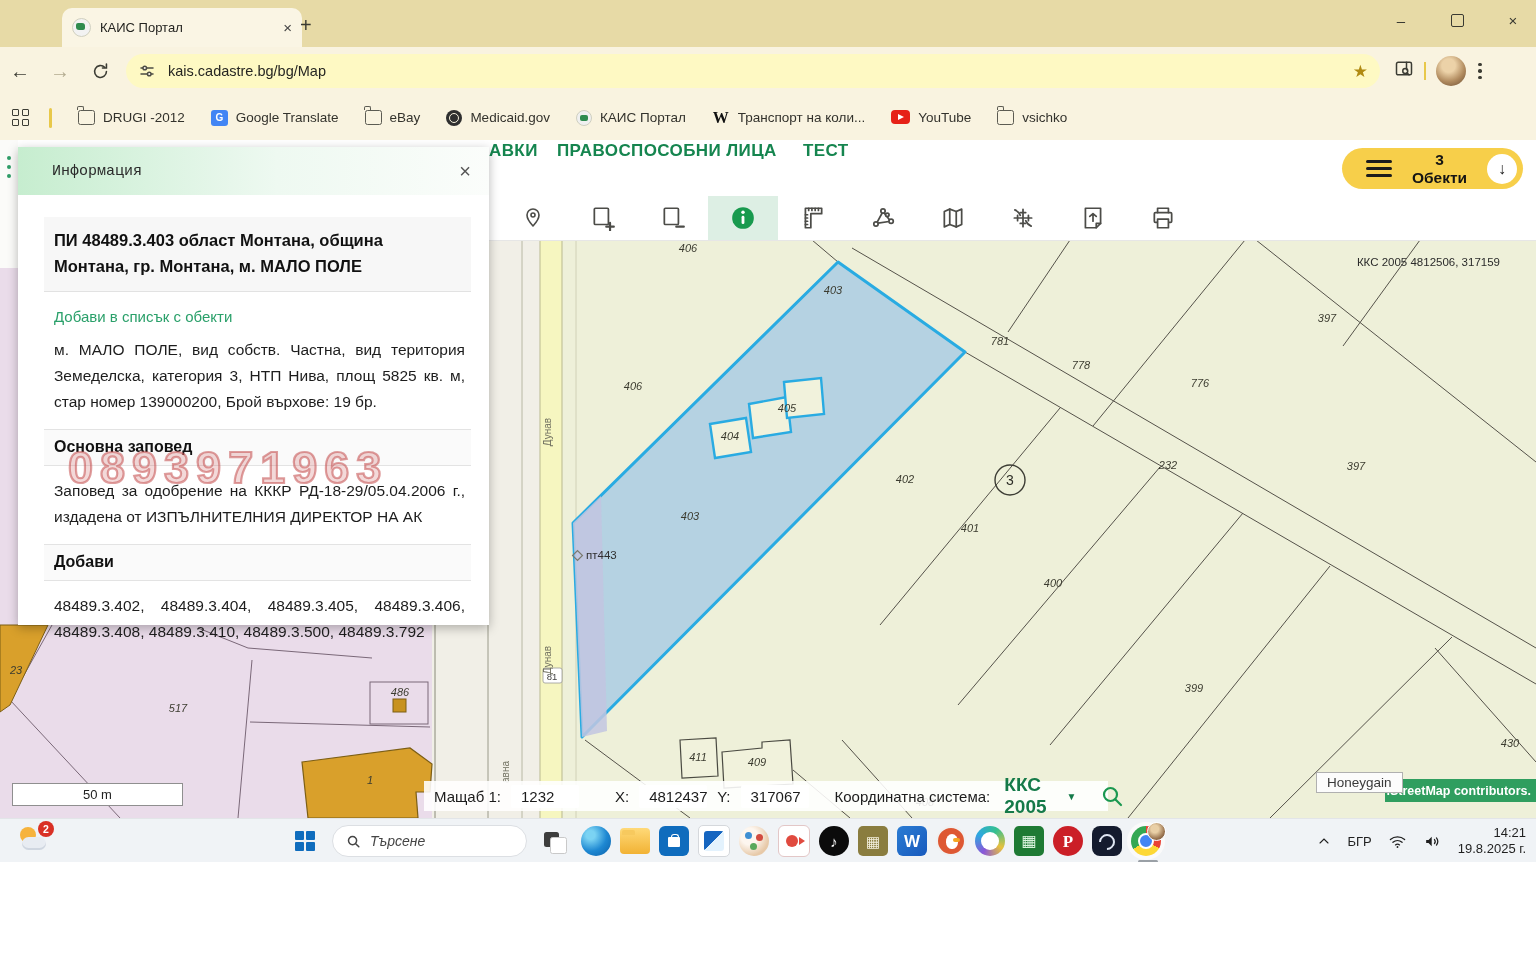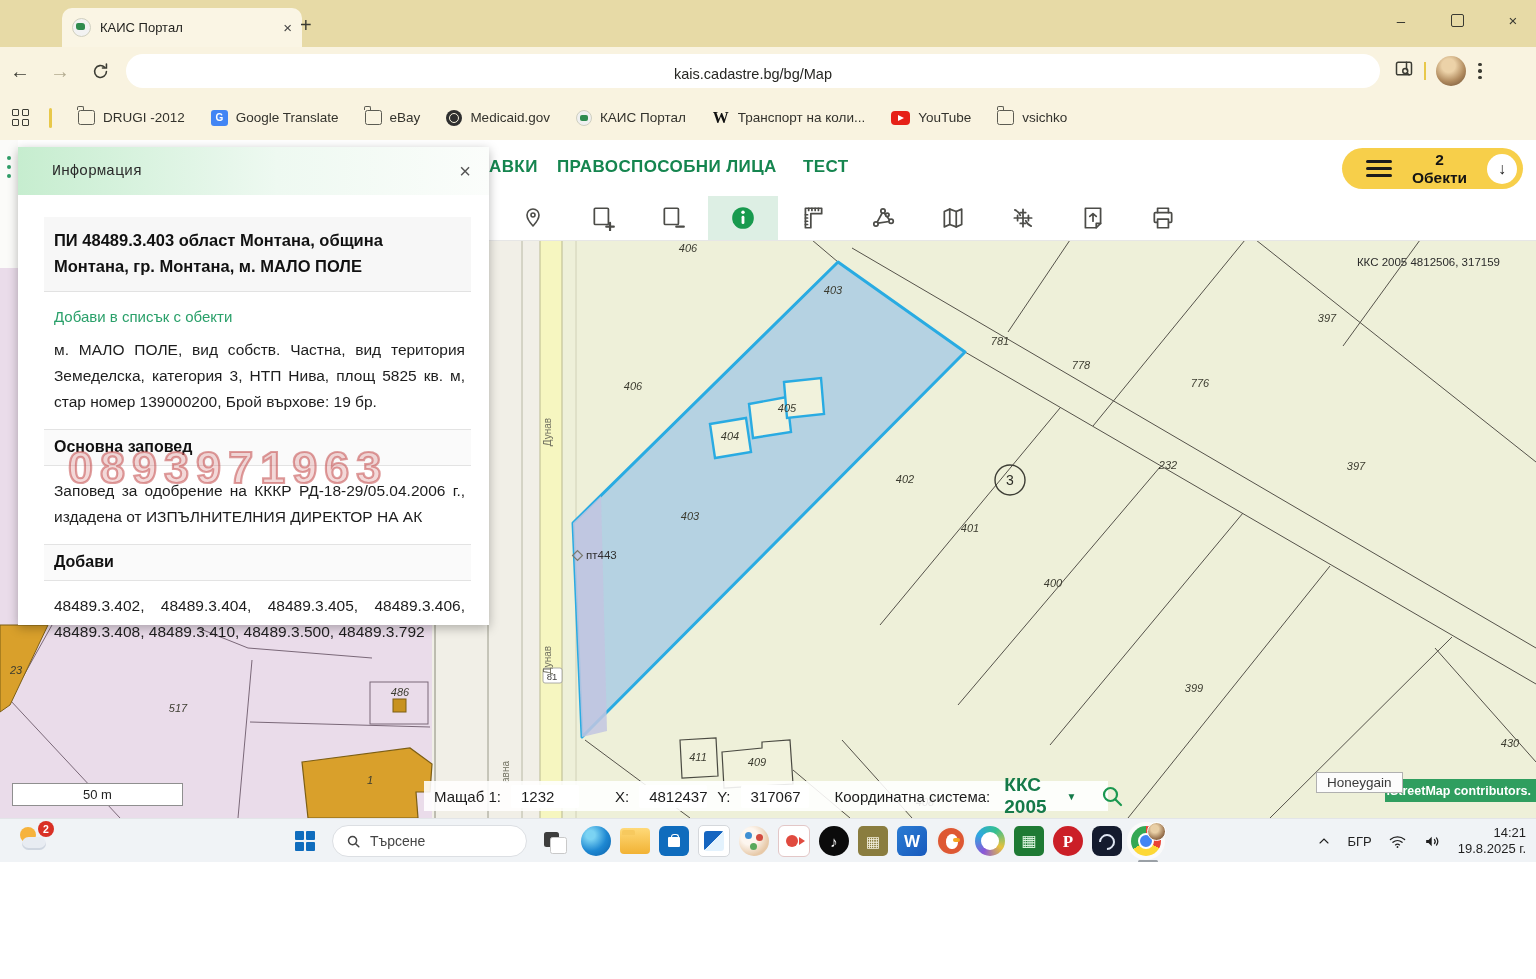--- a/index.html
+++ b/index.html
@@ -17,48 +17,48 @@
   #tab .t-close{font-size:15px;color:#444;cursor:default;}
   #newtab-btn{left:300px;top:14px;font-size:20px;color:#3a3a32;}
   .wctl{top:0;height:40px;width:46px;display:flex;align-items:center;justify-content:center;color:#3a3a32;font-size:15px;}
   #win-min{left:1378px;}  #win-max{left:1434px;} #win-close{left:1490px;}
   #win-max .box{width:11px;height:11px;border:1.4px solid #3a3a32;border-radius:2px;}
 
   #navbar{left:0;top:47px;width:1536px;height:48px;background:#f9f3e0;display:flex;align-items:center;}
   .nav-arrow{font-size:20px;width:40px;text-align:center;}
   #back-btn{color:#3c3c34;} #fwd-btn{color:#b3ab90;} 
   #reload-btn{width:40px;display:flex;justify-content:center;}
-  #urlpill{margin-left:6px;width:1230px;height:34px;background:#ffffff;border-radius:17px;display:flex;align-items:center;padding:0 12px;gap:12px;flex-direction:column;}
+  #urlpill{margin-left:6px;width:1230px;height:34px;background:#fef9c3;border-radius:17px;display:flex;align-items:center;padding:0 12px;gap:12px;}
   #urltext{font-size:14.5px;color:#262622;flex:1;}
   #star-icon{color:#b08a12;font-size:17px;}
   #sidepanel-btn{margin-left:14px;}
   .vdiv{width:2px;height:18px;background:#e8c84a;margin:0 10px;}
   #avatar{width:30px;height:30px;border-radius:50%;background:radial-gradient(circle at 42% 32%,#ecd2a8 25%,#b08a5e 60%,#6e4f34 95%);}
   #menu-dots{margin:0 14px 0 12px;display:flex;flex-direction:column;gap:3px;}
   #menu-dots i{width:3.5px;height:3.5px;border-radius:50%;background:#3c3c34;}
 
   #bookmarks{left:0;top:95px;width:1536px;height:45px;background:#f9f3e0;display:flex;align-items:center;gap:26px;padding-left:12px;box-sizing:border-box;}
   #apps-grid{display:grid;grid-template-columns:7px 7px;grid-gap:3px;margin-right:-6px;}
   #apps-grid i{width:7px;height:7px;border:1.6px solid #3c3c34;border-radius:1px;box-sizing:border-box;}
   .ydiv{width:3px;height:20px;background:#e8c84a;border-radius:2px;}
-  .bm{display:flex;align-items:center;gap:8px;font-size:13.5px;color:#33322c;white-space:nowrap;}
+  .bm{display:flex;gap:8px;font-size:13.5px;color:#33322c;white-space:nowrap;}
   .bmi{width:17px;height:15px;display:inline-block;position:relative;flex:none;}
   .bmi-folder{border:1.7px solid #5c5b52;border-radius:2.5px;box-sizing:border-box;}
   .bmi-folder::before{content:"";position:absolute;left:-1.7px;top:-5px;width:7px;height:4px;border:1.7px solid #5c5b52;border-bottom:none;border-radius:2px 2px 0 0;box-sizing:border-box;}
   .bmi-google-translate{background:#4285f4;border-radius:3px;color:#fff;font-size:10px;font-weight:bold;text-align:center;line-height:15px;height:16px;}
   .bmi-globe{background:#2f2f2f;border-radius:50%;width:16px;height:16px;}
   .bmi-globe::after{content:"";position:absolute;left:3px;top:3px;width:10px;height:10px;border:1.2px solid #f9f3e0;border-radius:50%;box-sizing:border-box;}
   .bmi-kais{background:#f0f0f0;border:1px solid #cfcfc0;border-radius:50%;width:16px;height:16px;box-sizing:border-box;}
   .bmi-kais::after{content:"";position:absolute;left:3.5px;top:4.5px;width:8px;height:6px;background:#2e8b4f;border-radius:2px;}
   .bmi-w{font-size:16px;font-weight:bold;color:#111;line-height:15px;text-align:center;width:18px;font-family:"Liberation Serif","DejaVu Serif",serif;}
   .bmi-youtube{background:#e62117;border-radius:4px;width:19px;height:14px;}
   .bmi-youtube::after{content:"";position:absolute;left:7px;top:4px;border-left:6px solid #fff;border-top:3.5px solid transparent;border-bottom:3.5px solid transparent;}
 
   
-  #appheader{left:0;top:140px;width:1388px;height:56px;background:#fff;}
+  #appheader{left:0;top:124px;width:1388px;height:56px;background:#fff;}
   .navlink{position:absolute;top:17px;font-size:17px;font-weight:bold;color:#15854f;letter-spacing:.4px;white-space:nowrap;}
   #objects-btn{left:1342px;top:148px;width:181px;height:41px;background:#f7cf4a;border-radius:21px;display:flex;align-items:center;padding:0 6px 0 24px;box-sizing:border-box;gap:14px;}
   #obj-burger{display:flex;flex-direction:column;gap:4px;}
   #obj-burger i{width:26px;height:3px;background:#1c1c1c;border-radius:2px;}
   #objects-btn .lbl{font-size:15.5px;font-weight:bold;color:#141414;flex:1;text-align:center;}
   #obj-down{width:30px;height:30px;border-radius:50%;background:#fff;display:flex;align-items:center;justify-content:center;font-size:16px;color:#1c1c1c;}
 
   
   #maptoolbar{left:0;top:196px;width:1536px;height:44px;background:#fff;border-bottom:1px solid #e6e6e6;}
   #tools{position:absolute;left:498px;top:0;height:44px;display:flex;}
@@ -105,21 +105,21 @@
   #taskbar{left:0;top:818px;width:1536px;height:44px;background:#f0f3f6;border-top:1px solid #e2e5e8;box-sizing:border-box;}
   #weather{position:absolute;left:18px;top:6px;width:34px;height:32px;}
   #weather .sun{position:absolute;left:2px;top:2px;width:16px;height:16px;border-radius:50%;background:#f6b33d;}
   #weather .cloud{position:absolute;left:4px;top:12px;width:24px;height:13px;border-radius:8px;background:#e8ecf2;box-shadow:inset 0 -2px 0 #cfd6e0;}
   #weather .badge{position:absolute;right:-2px;top:-4px;min-width:16px;height:16px;border-radius:8px;background:#d93025;color:#fff;font-size:10.5px;font-weight:bold;display:flex;align-items:center;justify-content:center;padding:0 3px;box-sizing:border-box;}
   #task-center{position:absolute;left:286px;top:0;height:44px;display:flex;align-items:center;gap:8px;}
   #start-btn{width:38px;height:38px;display:flex;align-items:center;justify-content:center;}
   #start-btn .w{display:grid;grid-template-columns:9px 9px;grid-gap:1.6px;}
   #start-btn .w i{width:9px;height:9px;background:#0f6cbd;border-radius:1px;}
   #search-pill{width:195px;height:32px;background:#fff;border:1px solid #dcdfe3;border-radius:16px;display:flex;align-items:center;gap:9px;padding:0 13px;box-sizing:border-box;}
-  #search-pill .ph{font-size:14px;color:#454545;}
+  #search-pill .ph{font-size:14px;color:#454545;font-style:italic;}
   #taskview{width:38px;height:38px;position:relative;}
   #taskview i{position:absolute;border-radius:2.5px;}
   #taskview .b1{left:9px;top:10px;width:15px;height:15px;background:#3d3d3d;}
   #taskview .b2{left:15px;top:15px;width:15px;height:15px;background:#fff;border:1px solid #c9c9c9;}
   #taskbar-apps{display:flex;align-items:center;gap:9px;}
   .task-icon{width:34px;height:34px;border-radius:6px;position:relative;display:flex;align-items:center;justify-content:center;flex:none;}
   .task-icon .glyph{font-size:16px;font-weight:bold;line-height:1;}
   .app-edge{background:radial-gradient(circle at 32% 30%,#7bd3f3 15%,#1e88d2 55%,#0b5fa8);border-radius:50%;width:30px;height:30px;}
   .app-file-explorer{background:linear-gradient(#ffd978,#f2b234);border-radius:4px;width:30px;height:26px;}
   .app-file-explorer::before{content:"";position:absolute;left:2px;top:2px;width:13px;height:5px;background:#f7c95e;border-radius:2px 2px 0 0;}
@@ -264,21 +264,21 @@
   <span class="navlink" id="nav0" style="left: 489px;">АВКИ</span>
   <span class="navlink" id="nav1" style="left: 557px;">ПРАВОСПОСОБНИ ЛИЦА</span>
   <span class="navlink" id="nav2" style="left: 803px;">ТЕСТ</span>
 </div>
 <div class="abs" id="objects-btn">
   <span id="obj-burger">
       <i></i>
       <i></i>
       <i></i>
     </span>
-  <span class="lbl">2 Обекти</span>
+  <span class="lbl">3 Обекти</span>
   <span id="obj-down">↓</span>
 </div>
 
 <div class="abs" id="maptoolbar">
   <div id="tools">
     <div class="tool">
       <svg width="24" height="24" viewBox="0 0 24 24">
           <path d="M12 3a6 6 0 0 1 6 6c0 4.5-6 11-6 11S6 13.5 6 9a6 6 0 0 1 6-6z"></path>
           <circle cx="12" cy="9" r="2"></circle>
         </svg>

